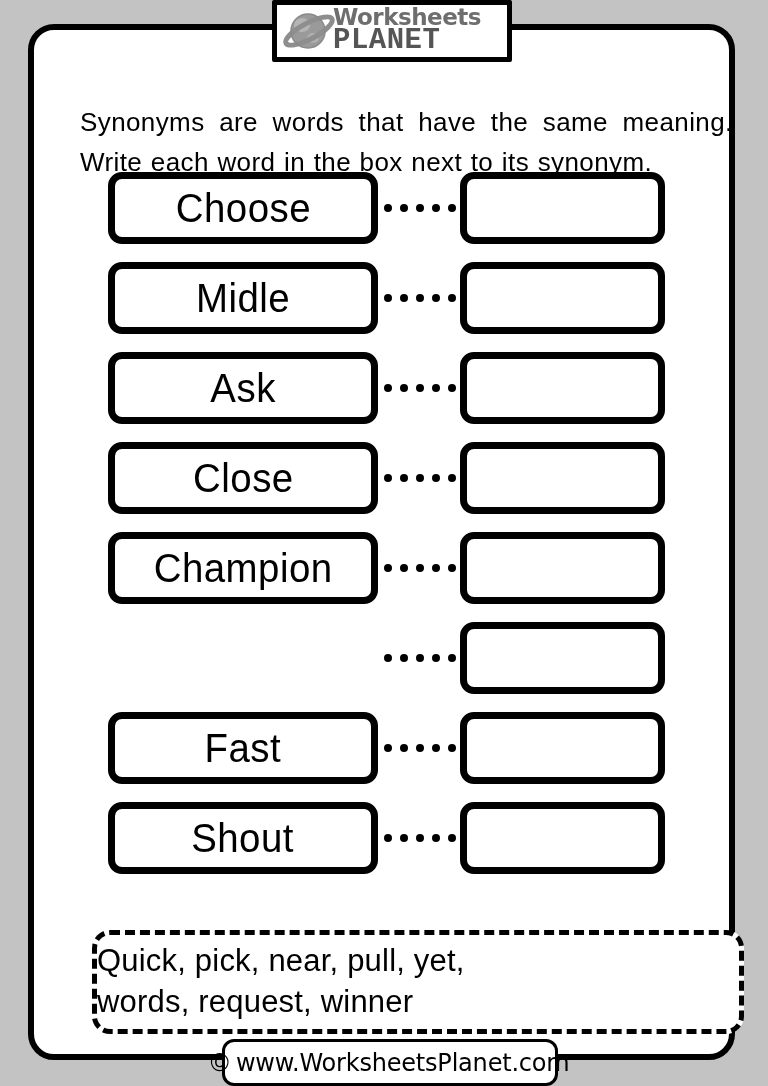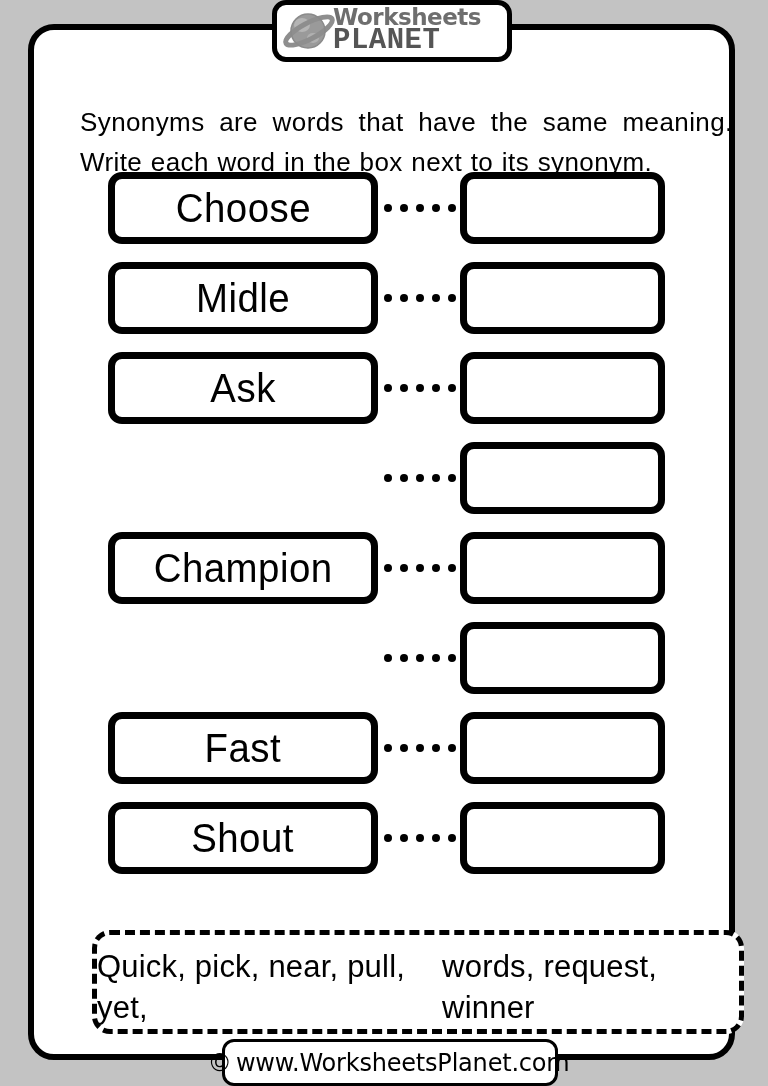--- a/index.html
+++ b/index.html
@@ -31,21 +31,21 @@
 
   
   #logo-badge {
     position: absolute;
     left: 272px;
     top: 0px;
     width: 240px;
     height: 62px;
     background: #ffffff;
     border: 5px solid #000000;
-    border-radius: 14px;
+    border-radius: 2px;
     box-sizing: border-box;
     display: flex;
     align-items: center;
     justify-content: flex-start;
     padding-left: 4px;
     z-index: 5;
   }
   #logo-badge .planet {
     width: 56px;
     height: 52px;
@@ -154,22 +154,22 @@
   #word-bank {
     position: absolute;
     left: 58px;
     top: 900px;
     width: 652px;
     height: 104px;
     border: 5px dashed #000000;
     border-radius: 18px;
     box-sizing: border-box;
     display: flex;
-    flex-direction: row;
-    align-items: flex-end;
+    flex-direction: column;
+    align-items: flex-start;
     justify-content: center;
     background: #ffffff;
   }
   .bank-line {
     font-family: "Liberation Sans", sans-serif;
     font-size: 31px;
     font-weight: 300;
     color: #000000;
     line-height: 1.32;
     letter-spacing: 0.2px;
@@ -255,20 +255,23 @@
       <div class="dots">
         <i></i>
         <i></i>
         <i></i>
         <i></i>
         <i></i>
       </div>
       <div class="answer-box"></div>
     </div>
     <div class="match-row">
+      <div class="word-box">
+        <span class="word-label">Close</span>
+      </div>
       <div class="dots">
         <i></i>
         <i></i>
         <i></i>
         <i></i>
         <i></i>
       </div>
       <div class="answer-box"></div>
     </div>
     <div class="match-row">

